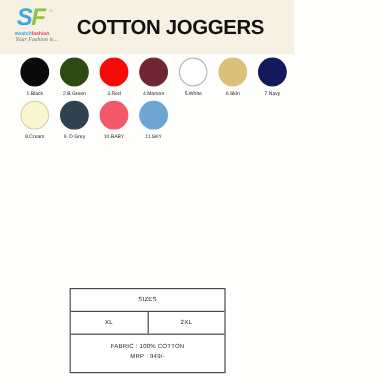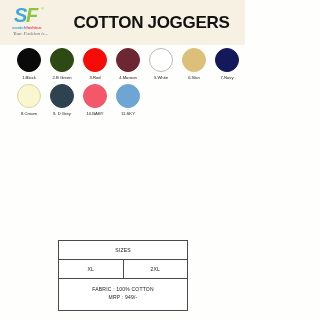--- a/index.html
+++ b/index.html
@@ -88,21 +88,20 @@
     top: 28px;
     font-family: "Liberation Serif", serif;
     font-style: italic;
     font-size: 5px;
     color: #6B6B6B;
     white-space: nowrap;
   }
 
   .title {
     flex: 1 1 auto;
-    text-align: center;
     font-family: "Liberation Sans", sans-serif;
     font-size: 17px;
     font-weight: bold;
     letter-spacing: -0.3px;
     color: #111111;
     padding-right: 6px;
     white-space: nowrap;
   }
 
   

